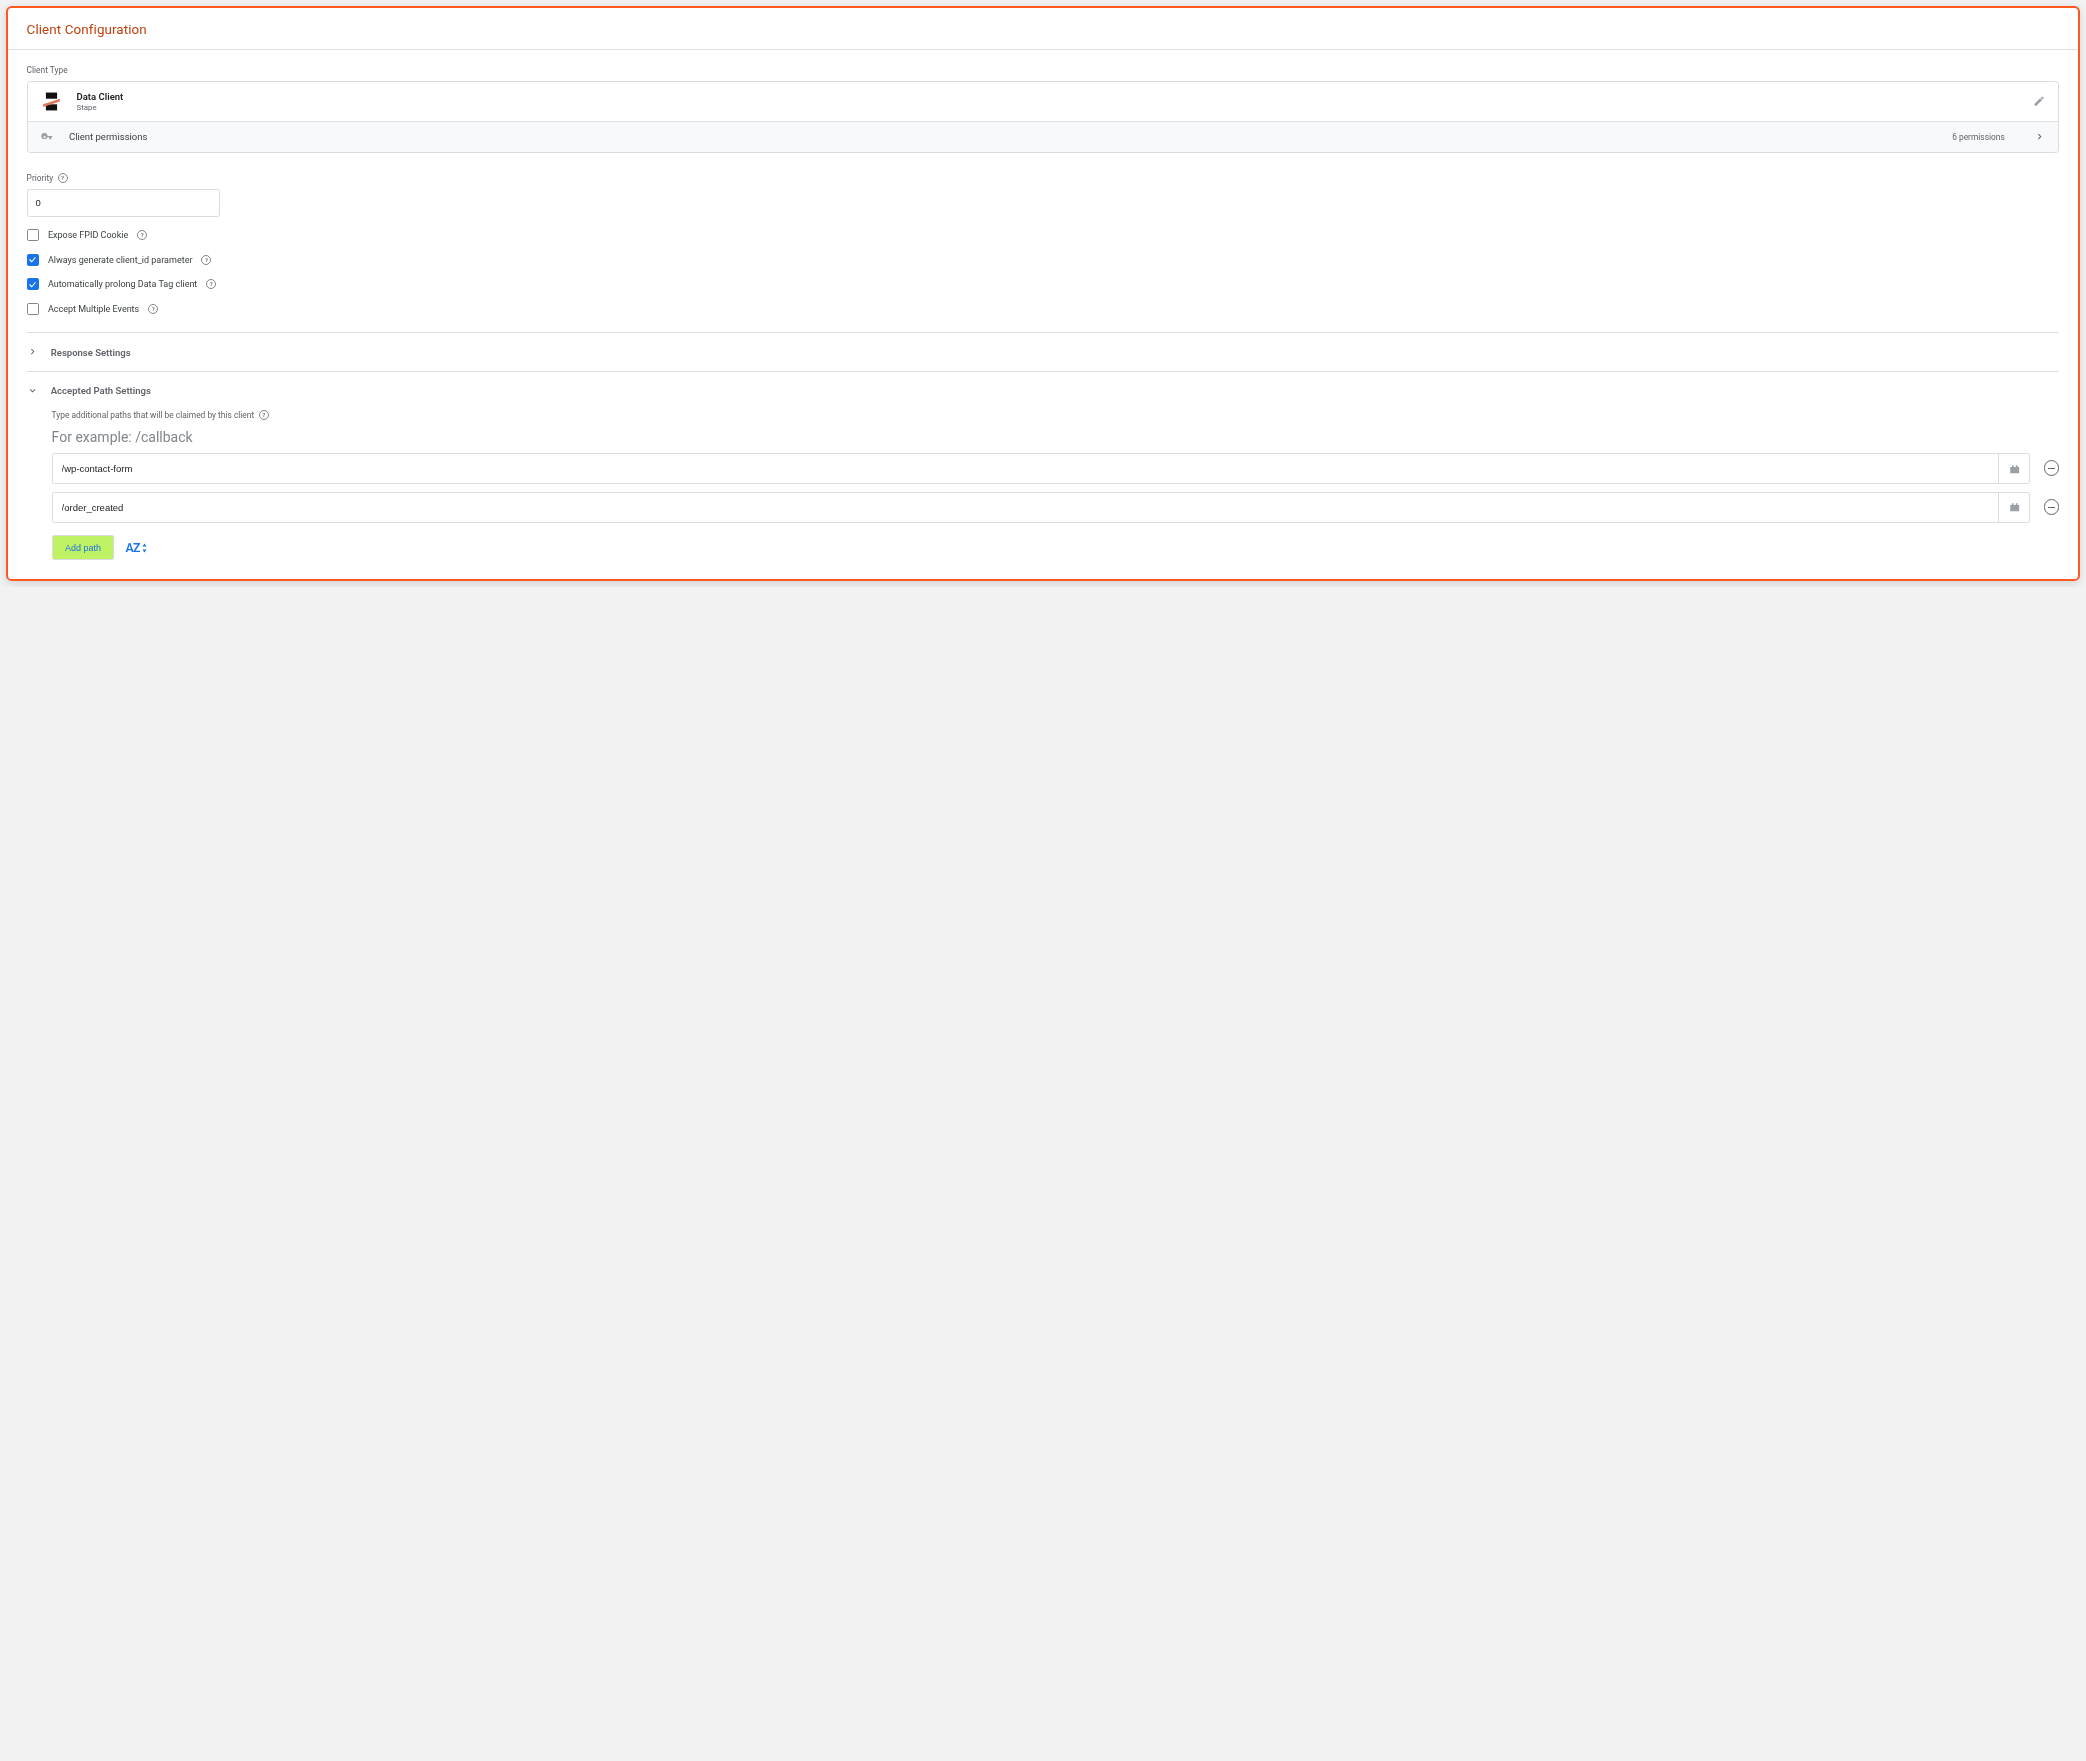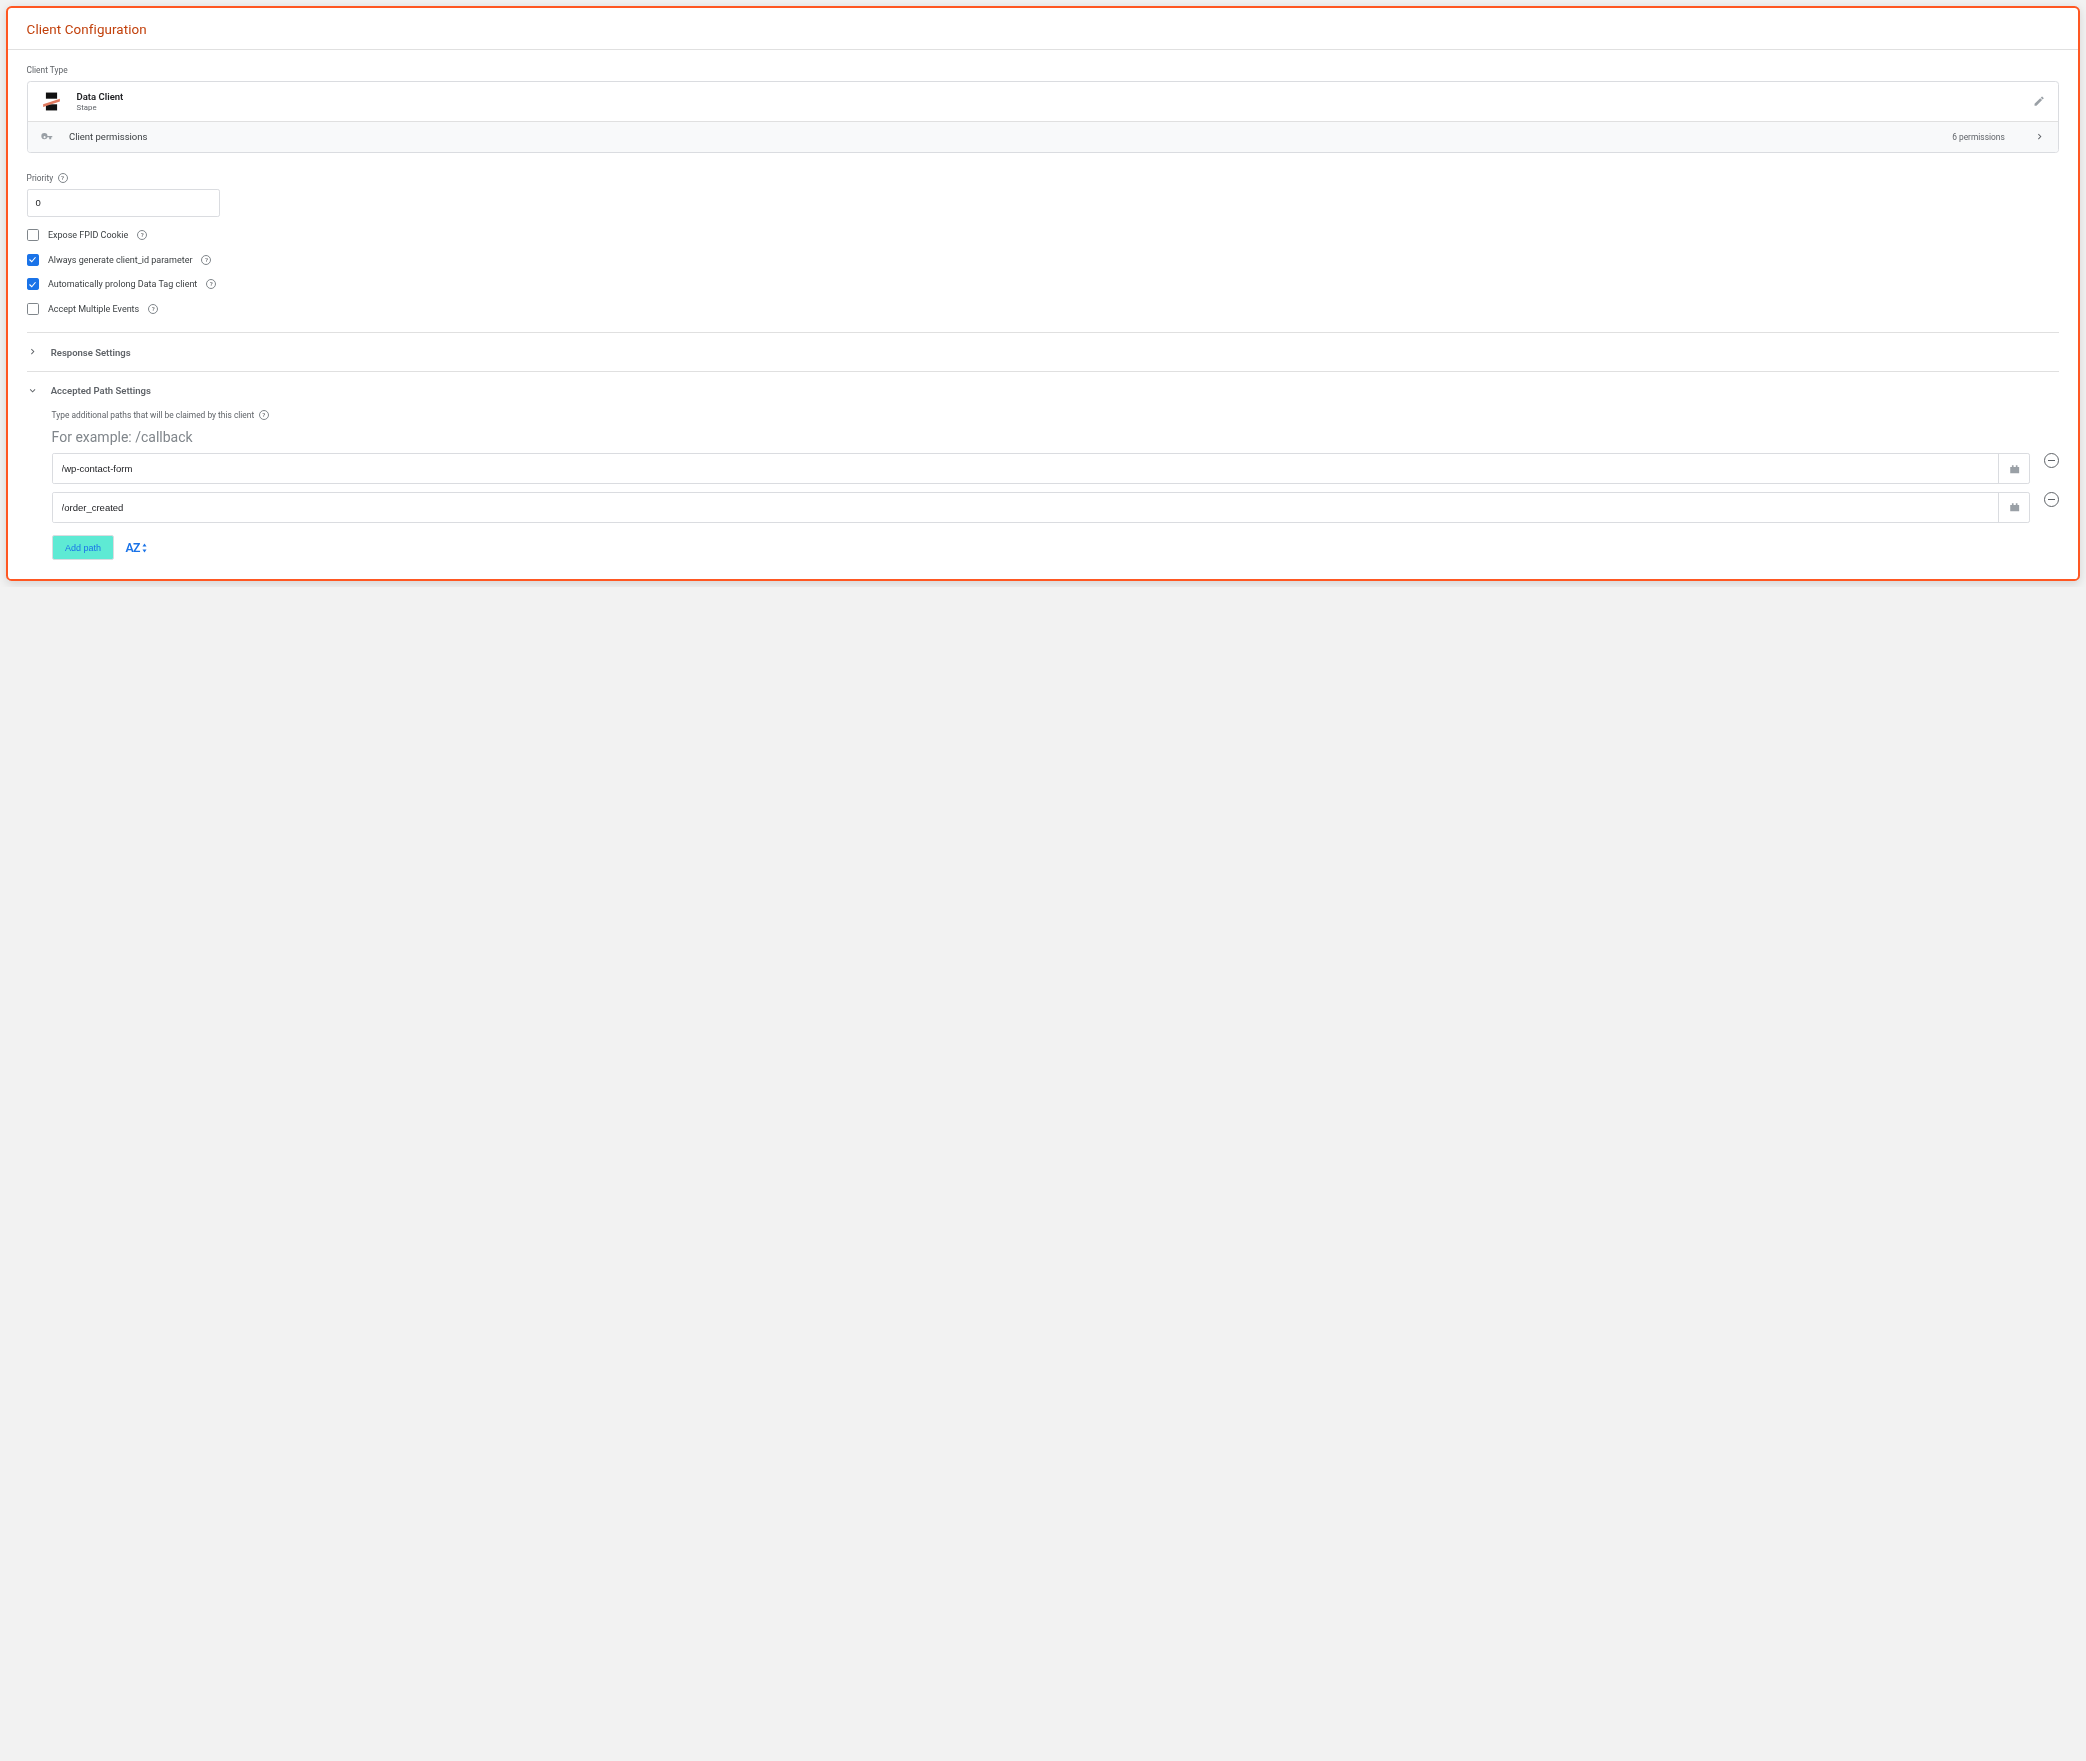--- a/index.html
+++ b/index.html
@@ -179,21 +179,21 @@
     align-items:center;
     gap:4.5px;
   }
   .helper2 {
     font-size: 14px;
     color: #80868b;
     margin-top: 9px;
   }
   .path-row {
     display: flex;
-    align-items: flex-start;
+    align-items: center;
     gap: 13.4px;
     margin-top: 7.8px;
   }
   .path-input-wrap {
     flex: 1;
     display: flex;
     border: 0.6px solid #dadce0;
     border-radius: 2.2px;
     overflow: hidden;
   }
@@ -231,21 +231,21 @@
   }
   .add-row {
     display:flex;
     align-items:center;
     gap:11.2px;
     margin-top: 12.3px;
   }
   .add-btn {
     border: 0.6px solid #dadce0;
     border-radius: 2.2px;
-    background: #5eead4;
+    background: #bef264;
     color: #1a73e8;
     font-size: 9px;
     font-weight: 500;
     padding: 6.7px 12.3px;
     cursor: pointer;
   }
   .sort-btn {
     color: #1a73e8;
     font-size: 12.3px;
     font-weight: 600;

